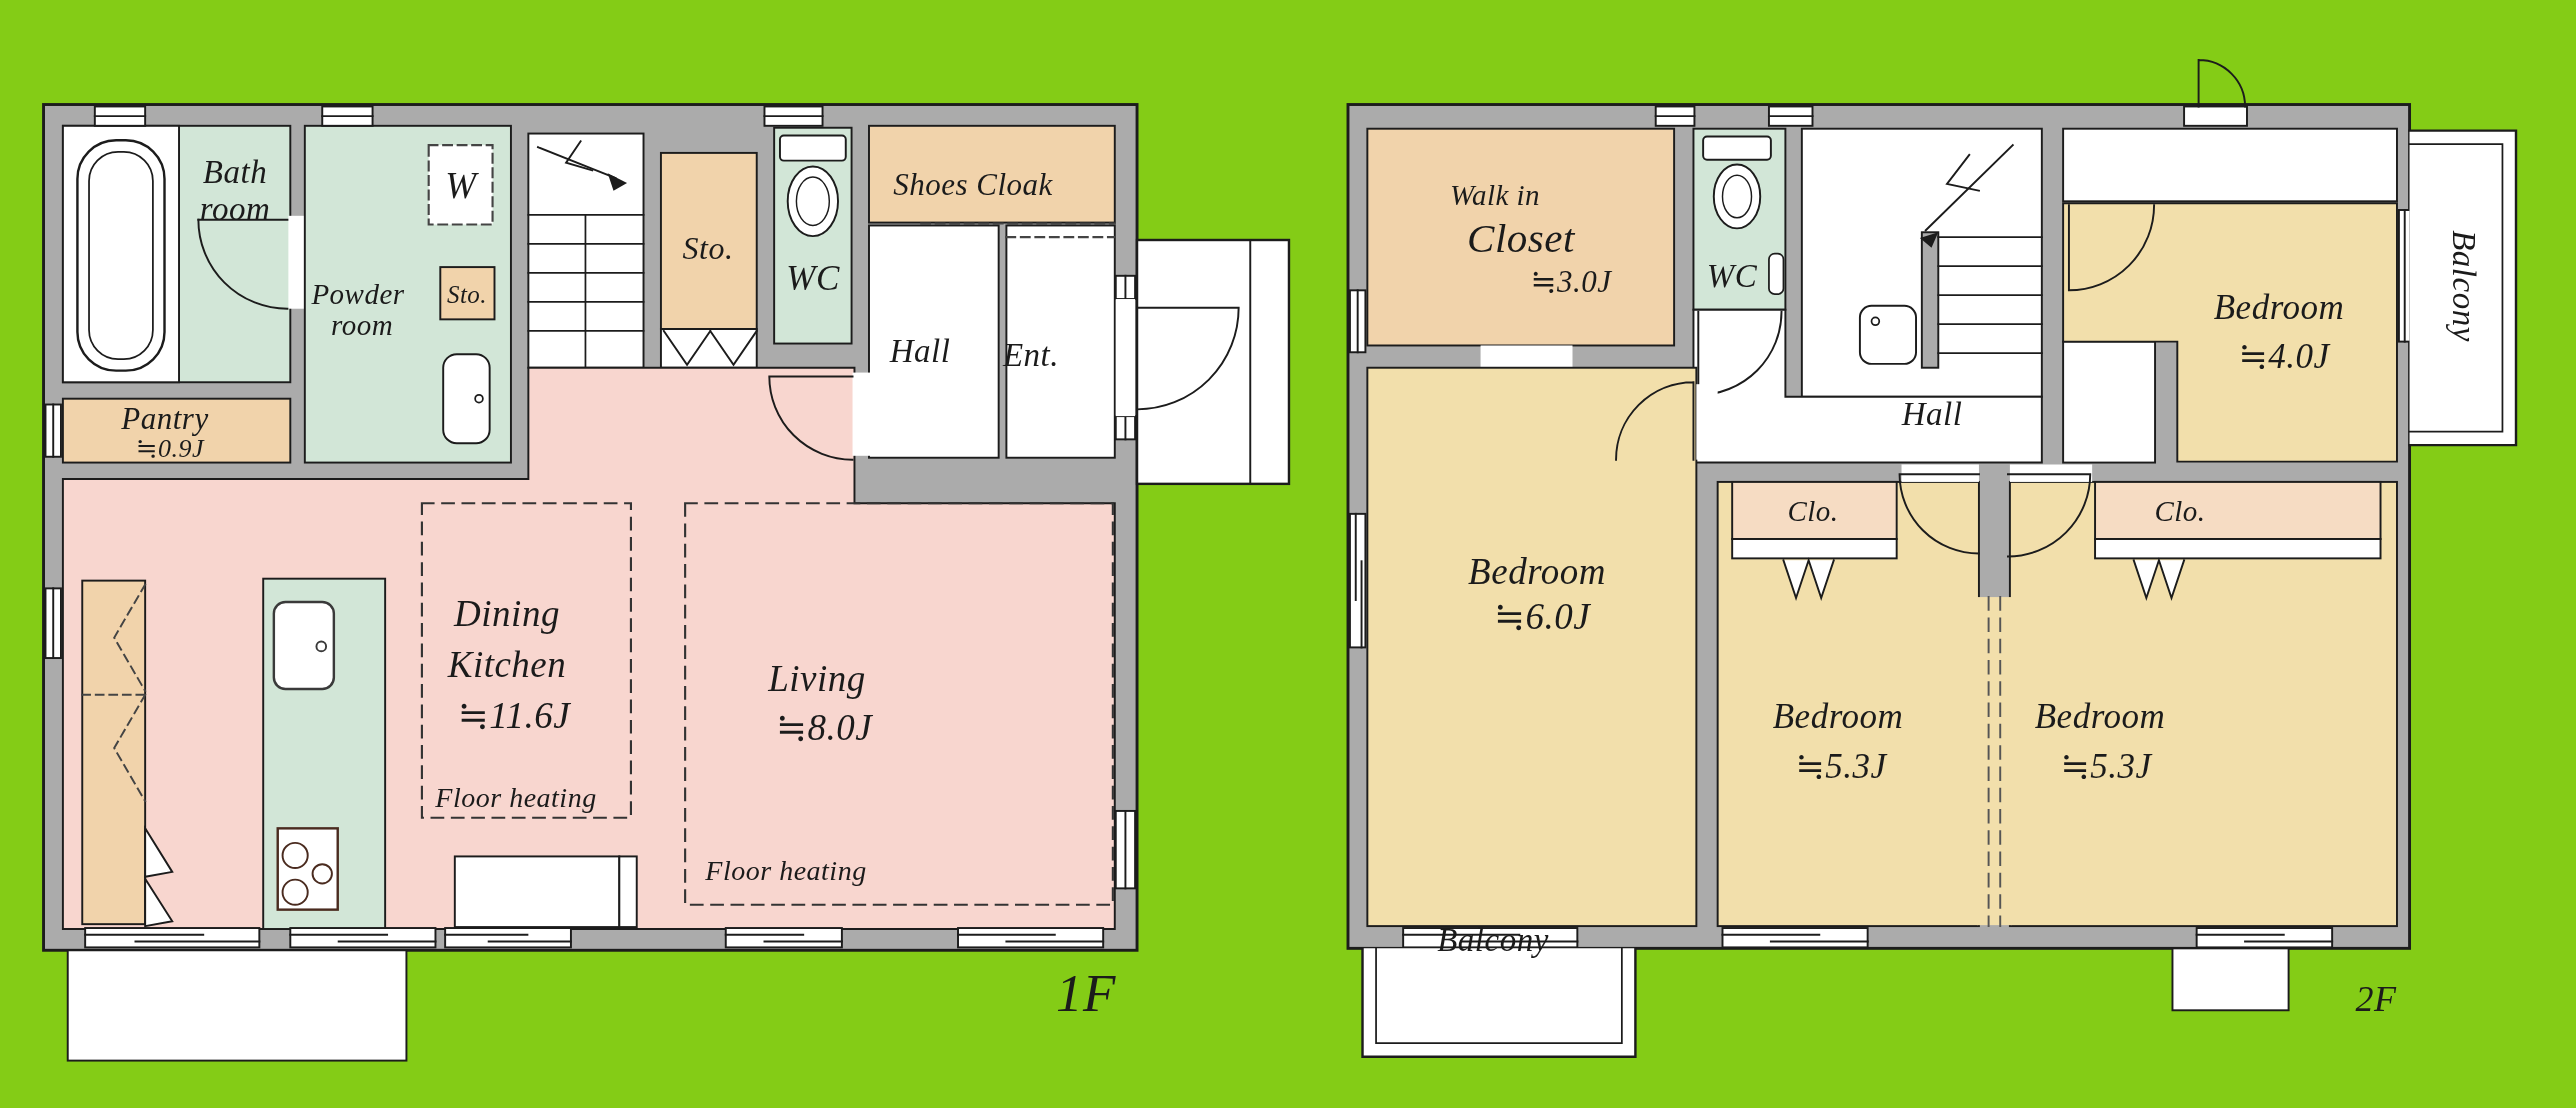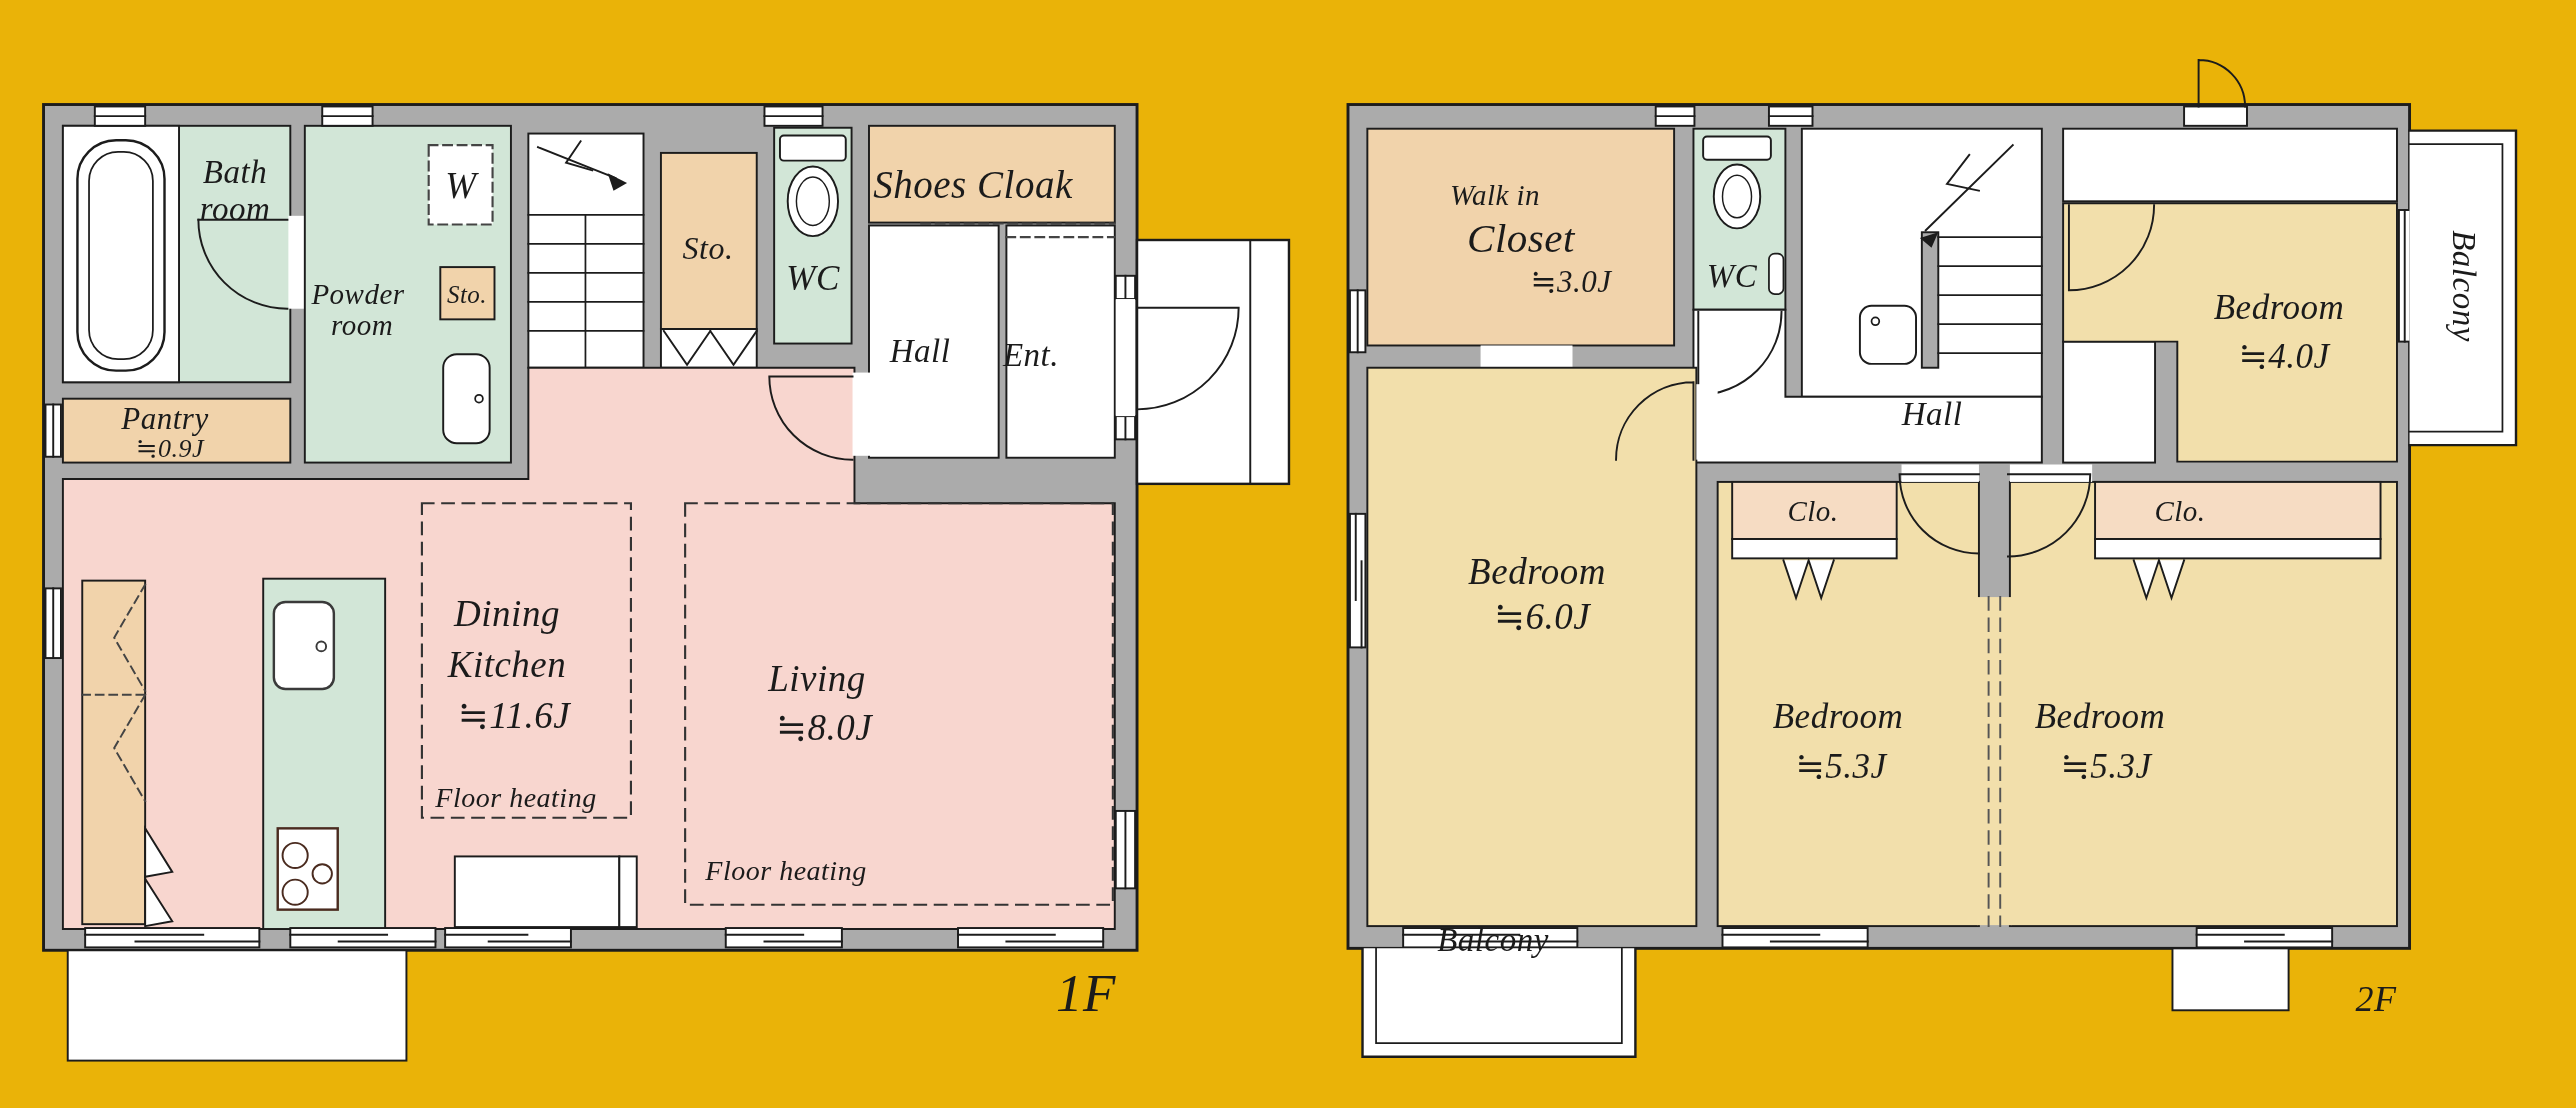--- a/index.html
+++ b/index.html
@@ -1,16 +1,16 @@
 <!DOCTYPE html>
 <html><head>
 <meta charset="utf-8">
 <style>
   html,body{margin:0;padding:0;background:#fcfcfa;}
-  .canvas{position:relative;width:2576px;height:1109px;background:#eab308;overflow:hidden;
+  .canvas{position:relative;width:2576px;height:1109px;background:#84cc16;overflow:hidden;
           font-family:"Liberation Serif","DejaVu Serif",serif;}
   .canvas svg{position:absolute;left:0;top:0;}
   .lbl{position:absolute;transform:translate(-50%,-50%);font-style:italic;color:#1b1b1b;
        white-space:nowrap;line-height:1;letter-spacing:0.5px;}
   .lbl.rot{transform:translate(-50%,-50%) rotate(90deg);}
 </style>
 </head>
 <body>
 
 <div class="canvas">
@@ -270,21 +270,21 @@
 <div class="lbl" style="left:235px;top:172px;font-size:33px">Bath</div>
 <div class="lbl" style="left:235px;top:209px;font-size:33px">room</div>
 <div class="lbl" style="left:165px;top:418px;font-size:31px">Pantry</div>
 <div class="lbl" style="left:170px;top:449px;font-size:26px">≒0.9J</div>
 <div class="lbl" style="left:358px;top:294px;font-size:29px">Powder</div>
 <div class="lbl" style="left:362px;top:325px;font-size:29px">room</div>
 <div class="lbl" style="left:461px;top:185px;font-size:37px">W</div>
 <div class="lbl" style="left:467px;top:294px;font-size:25px">Sto.</div>
 <div class="lbl" style="left:708px;top:248px;font-size:32px">Sto.</div>
 <div class="lbl" style="left:813px;top:278px;font-size:35px">WC</div>
-<div class="lbl" style="left:973px;top:184px;font-size:39px">Shoes Cloak</div>
+<div class="lbl" style="left:973px;top:184px;font-size:31px">Shoes Cloak</div>
 <div class="lbl" style="left:920px;top:351px;font-size:33px">Hall</div>
 <div class="lbl" style="left:1031px;top:355px;font-size:33px">Ent.</div>
 <div class="lbl" style="left:507px;top:613px;font-size:37px">Dining</div>
 <div class="lbl" style="left:507px;top:664px;font-size:37px">Kitchen</div>
 <div class="lbl" style="left:514px;top:715px;font-size:37px">≒11.6J</div>
 <div class="lbl" style="left:516px;top:798px;font-size:28px">Floor heating</div>
 <div class="lbl" style="left:817px;top:678px;font-size:37px">Living</div>
 <div class="lbl" style="left:824px;top:727px;font-size:37px">≒8.0J</div>
 <div class="lbl" style="left:786px;top:871px;font-size:28px">Floor heating</div>
 <div class="lbl" style="left:1086px;top:993px;font-size:53px">1F</div>

